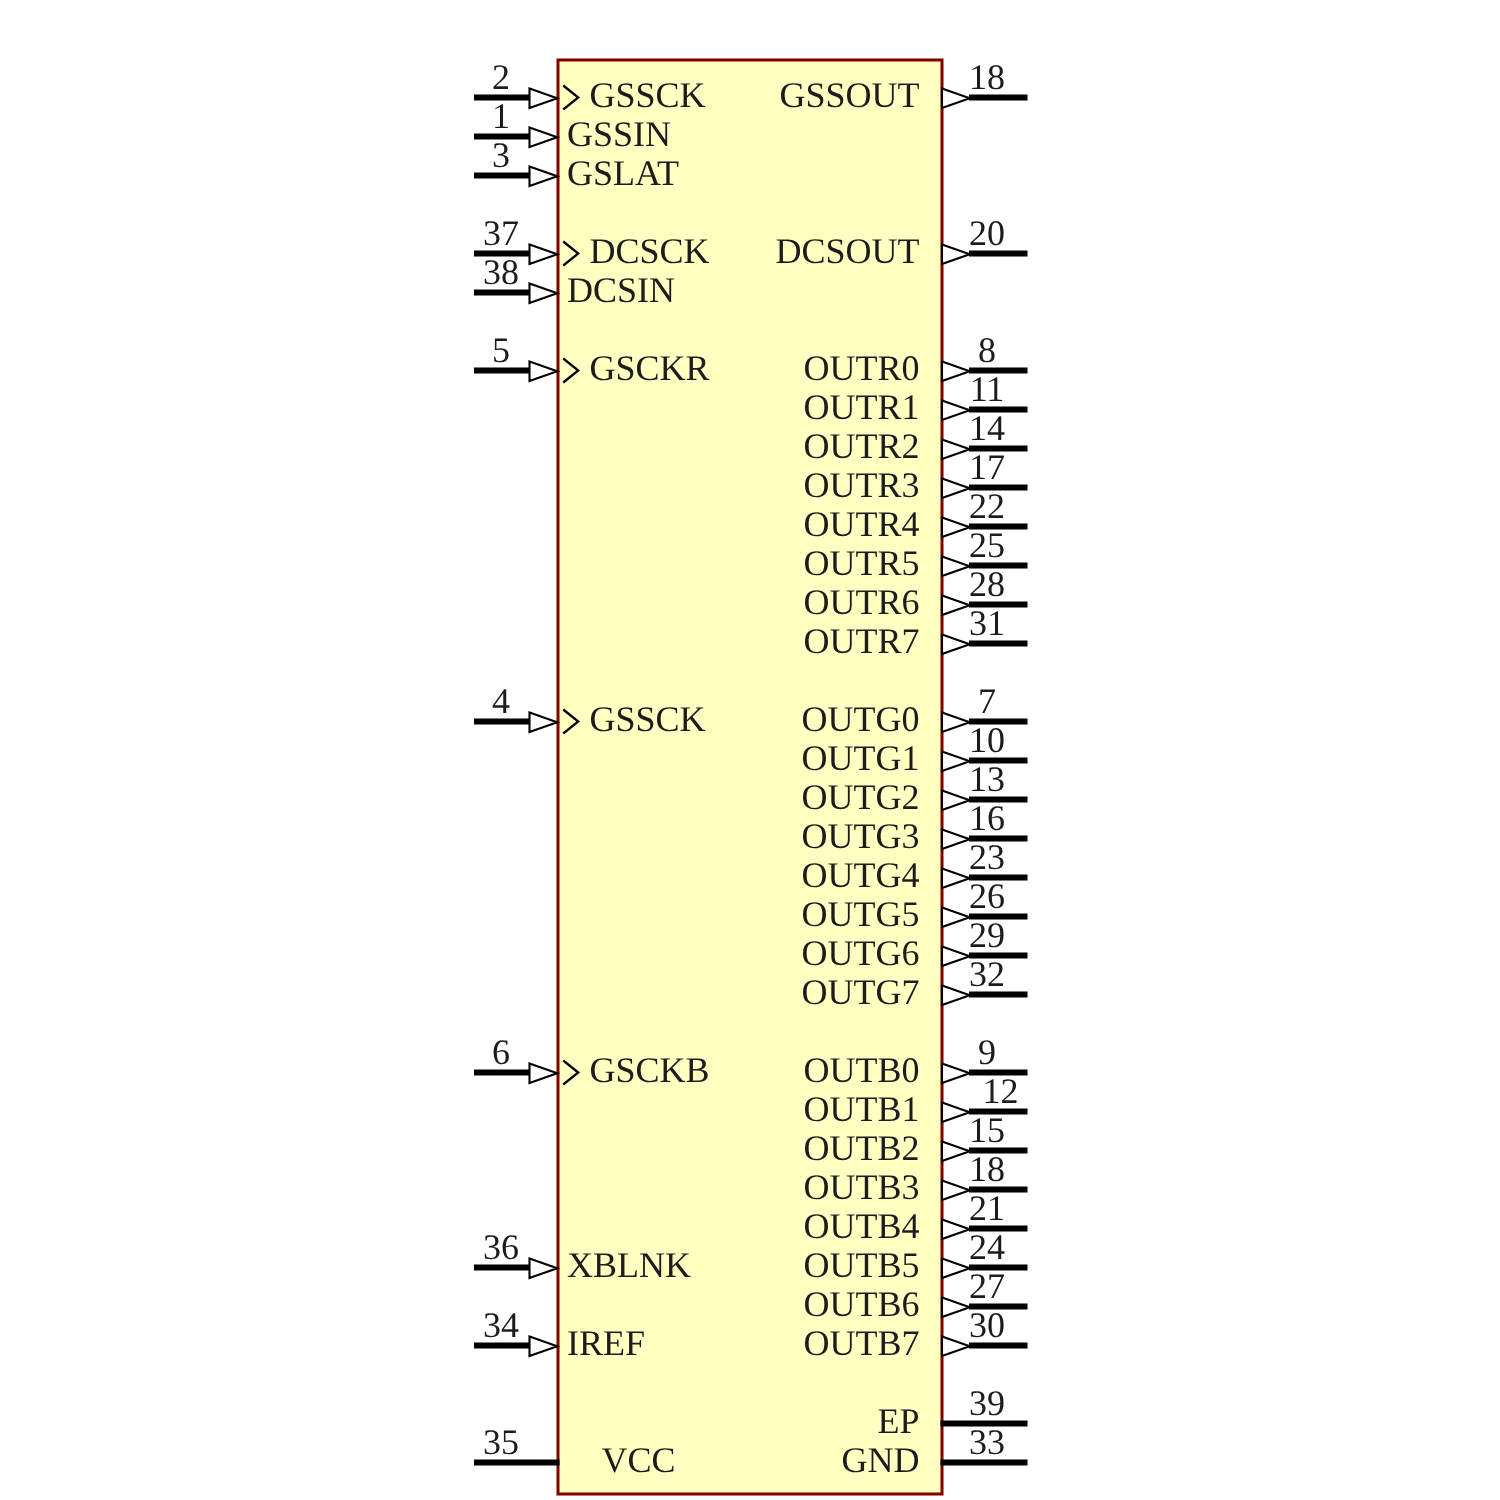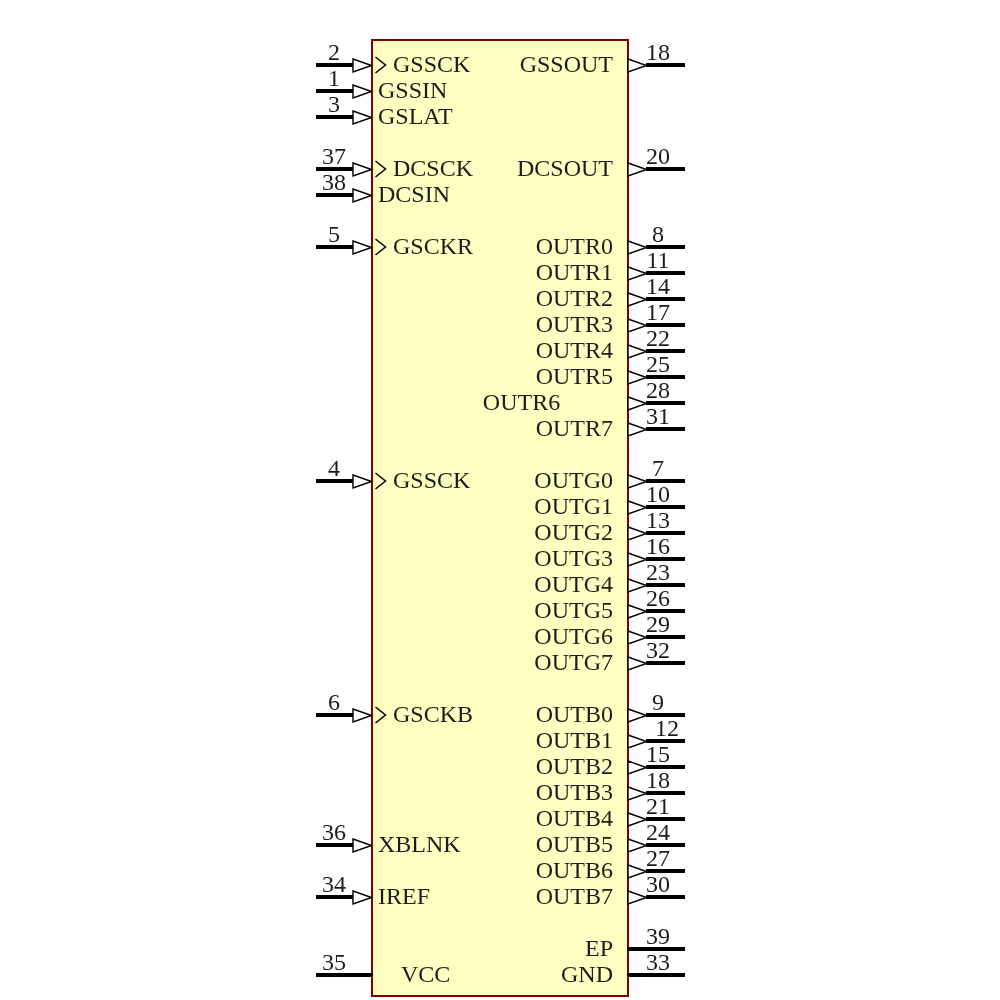--- a/index.html
+++ b/index.html
@@ -197,21 +197,21 @@
         <div class="wire" style="left: 646px; top: 375px; width: 39px;"></div>
         <div class="pin-number" style="left: 637px; top: 351px;">25</div>
         <div class="pin-label right" style="top: 362px;">OUTR5</div>
       </div>
       <div class="">
         <svg width="21" height="17" class="tri" style="left: 627px; top: 394.5px;">
           <polygon points="1,2 19.5,8.5 1,15"></polygon>
         </svg>
         <div class="wire" style="left: 646px; top: 401px; width: 39px;"></div>
         <div class="pin-number" style="left: 637px; top: 377px;">28</div>
-        <div class="pin-label right" style="top: 388px; text-align: center;">OUTR6</div>
+        <div class="pin-label right" style="top: 388px;">OUTR6</div>
       </div>
       <div class="">
         <svg width="21" height="17" class="tri" style="left: 627px; top: 420.5px;">
           <polygon points="1,2 19.5,8.5 1,15"></polygon>
         </svg>
         <div class="wire" style="left: 646px; top: 427px; width: 39px;"></div>
         <div class="pin-number" style="left: 637px; top: 403px;">31</div>
         <div class="pin-label right" style="top: 414px;">OUTR7</div>
       </div>
       <div class="">

